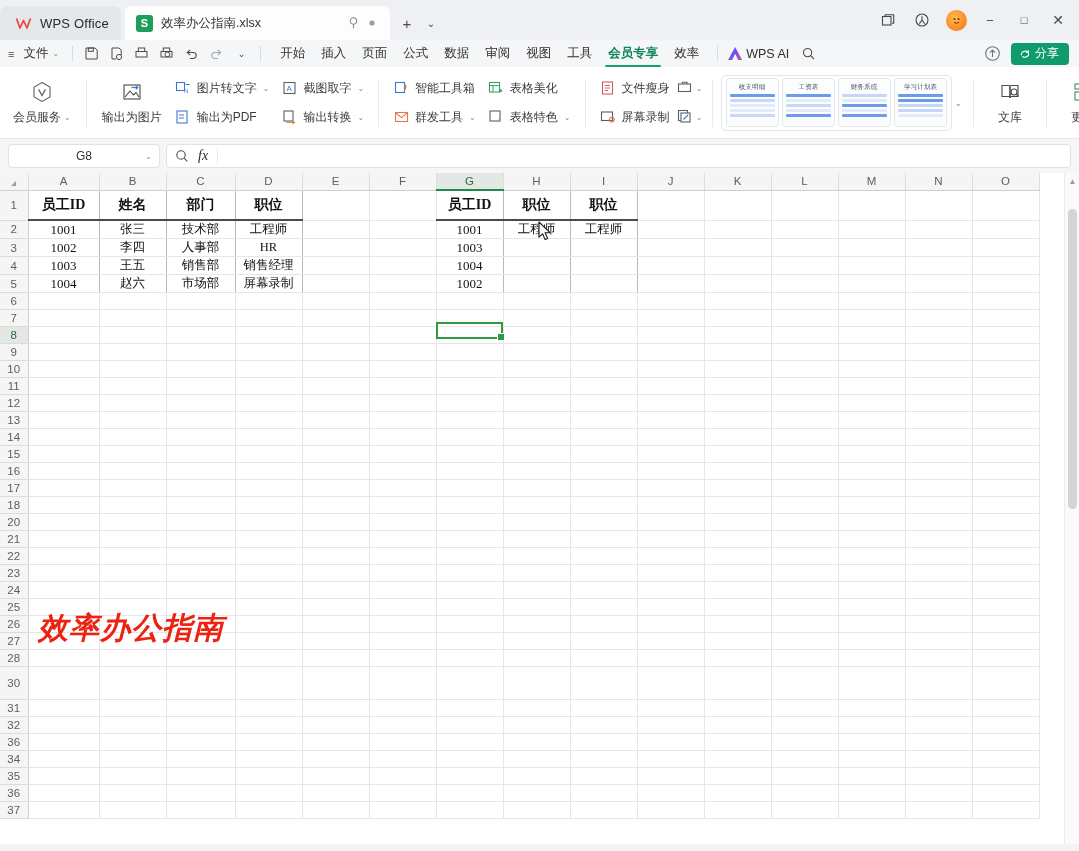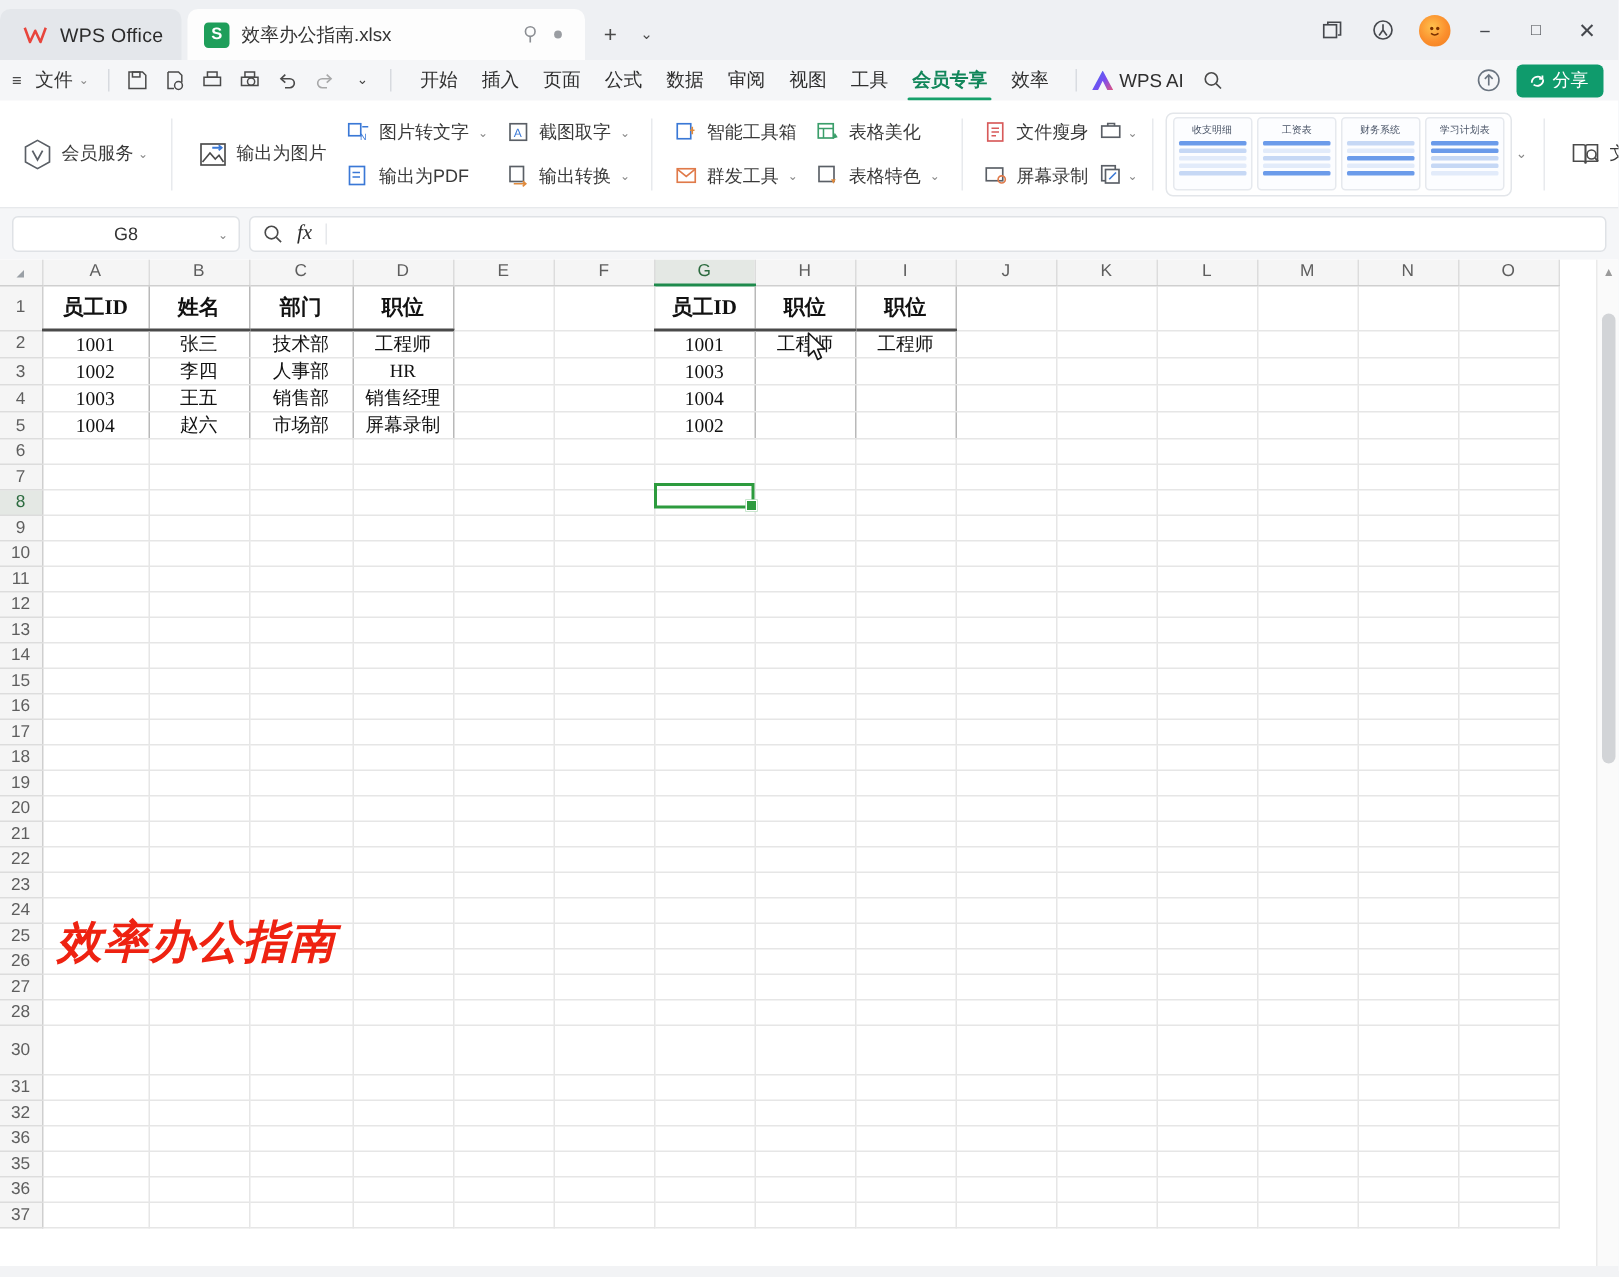--- a/index.html
+++ b/index.html
@@ -146,21 +146,21 @@
   
   #ribbon {
     height: 72px; width: 100%; background: #ffffff;
     display: flex; align-items: center; padding: 0 6px;
     border-bottom: 1px solid #e7e9ec;
     position: relative;
   }
   .rgroup { display: flex; align-items: center; height: 64px; }
   .rdiv { width: 1px; height: 48px; background: #e8eaed; margin: 0 8px; flex: 0 0 auto; }
   .big-btn {
-    display: flex; align-items: center; justify-content: center;
+    display: flex; flex-direction: column; align-items: center; justify-content: center;
     min-width: 56px; padding: 0 7px; height: 62px; gap: 4px;
   }
   .big-btn .bi { height: 26px; display: flex; align-items: center; justify-content: center; }
   .big-btn .bl { font-size: 12px; color: #3a3a3a; white-space: nowrap;
     display: flex; align-items: center; gap: 2px; }
   .col2 { display: flex; flex-direction: column; justify-content: center; height: 62px; gap: 4px; }
   .sm-btn {
     display: flex; align-items: center; gap: 5px;
     height: 25px; padding: 0 6px;
     font-size: 12px; color: #3a3a3a; white-space: nowrap;
@@ -1043,38 +1043,20 @@
           <td class="cell" style="height: 17px;"></td>
           <td class="cell" style="height: 17px;"></td>
           <td class="cell" style="height: 17px;"></td>
           <td class="cell" style="height: 17px;"></td>
           <td class="cell" style="height: 17px;"></td>
           <td class="cell" style="height: 17px;"></td>
           <td class="cell" style="height: 17px;"></td>
           <td class="cell" style="height: 17px;"></td>
         </tr>
         <tr>
-          <td class="rowhead" style="height: 17px;">19</td>
-          <td class="cell" style="height: 17px;"></td>
-          <td class="cell" style="height: 17px;"></td>
-          <td class="cell" style="height: 17px;"></td>
-          <td class="cell" style="height: 17px;"></td>
-          <td class="cell" style="height: 17px;"></td>
-          <td class="cell" style="height: 17px;"></td>
-          <td class="cell" style="height: 17px;"></td>
-          <td class="cell" style="height: 17px;"></td>
-          <td class="cell" style="height: 17px;"></td>
-          <td class="cell" style="height: 17px;"></td>
-          <td class="cell" style="height: 17px;"></td>
-          <td class="cell" style="height: 17px;"></td>
-          <td class="cell" style="height: 17px;"></td>
-          <td class="cell" style="height: 17px;"></td>
-          <td class="cell" style="height: 17px;"></td>
-        </tr>
-        <tr>
           <td class="rowhead" style="height: 17px;">20</td>
           <td class="cell" style="height: 17px;"></td>
           <td class="cell" style="height: 17px;"></td>
           <td class="cell" style="height: 17px;"></td>
           <td class="cell" style="height: 17px;"></td>
           <td class="cell" style="height: 17px;"></td>
           <td class="cell" style="height: 17px;"></td>
           <td class="cell" style="height: 17px;"></td>
           <td class="cell" style="height: 17px;"></td>
           <td class="cell" style="height: 17px;"></td>
@@ -1278,20 +1260,38 @@
           <td class="cell" style="height: 17px;"></td>
           <td class="cell" style="height: 17px;"></td>
           <td class="cell" style="height: 17px;"></td>
           <td class="cell" style="height: 17px;"></td>
           <td class="cell" style="height: 17px;"></td>
           <td class="cell" style="height: 17px;"></td>
           <td class="cell" style="height: 17px;"></td>
         </tr>
         <tr>
           <td class="rowhead" style="height: 17px;">36</td>
+          <td class="cell" style="height: 17px;"></td>
+          <td class="cell" style="height: 17px;"></td>
+          <td class="cell" style="height: 17px;"></td>
+          <td class="cell" style="height: 17px;"></td>
+          <td class="cell" style="height: 17px;"></td>
+          <td class="cell" style="height: 17px;"></td>
+          <td class="cell" style="height: 17px;"></td>
+          <td class="cell" style="height: 17px;"></td>
+          <td class="cell" style="height: 17px;"></td>
+          <td class="cell" style="height: 17px;"></td>
+          <td class="cell" style="height: 17px;"></td>
+          <td class="cell" style="height: 17px;"></td>
+          <td class="cell" style="height: 17px;"></td>
+          <td class="cell" style="height: 17px;"></td>
+          <td class="cell" style="height: 17px;"></td>
+        </tr>
+        <tr>
+          <td class="rowhead" style="height: 17px;">34</td>
           <td class="cell" style="height: 17px;"></td>
           <td class="cell" style="height: 17px;"></td>
           <td class="cell" style="height: 17px;"></td>
           <td class="cell" style="height: 17px;"></td>
           <td class="cell" style="height: 17px;"></td>
           <td class="cell" style="height: 17px;"></td>
           <td class="cell" style="height: 17px;"></td>
           <td class="cell" style="height: 17px;"></td>
           <td class="cell" style="height: 17px;"></td>
           <td class="cell" style="height: 17px;"></td>

